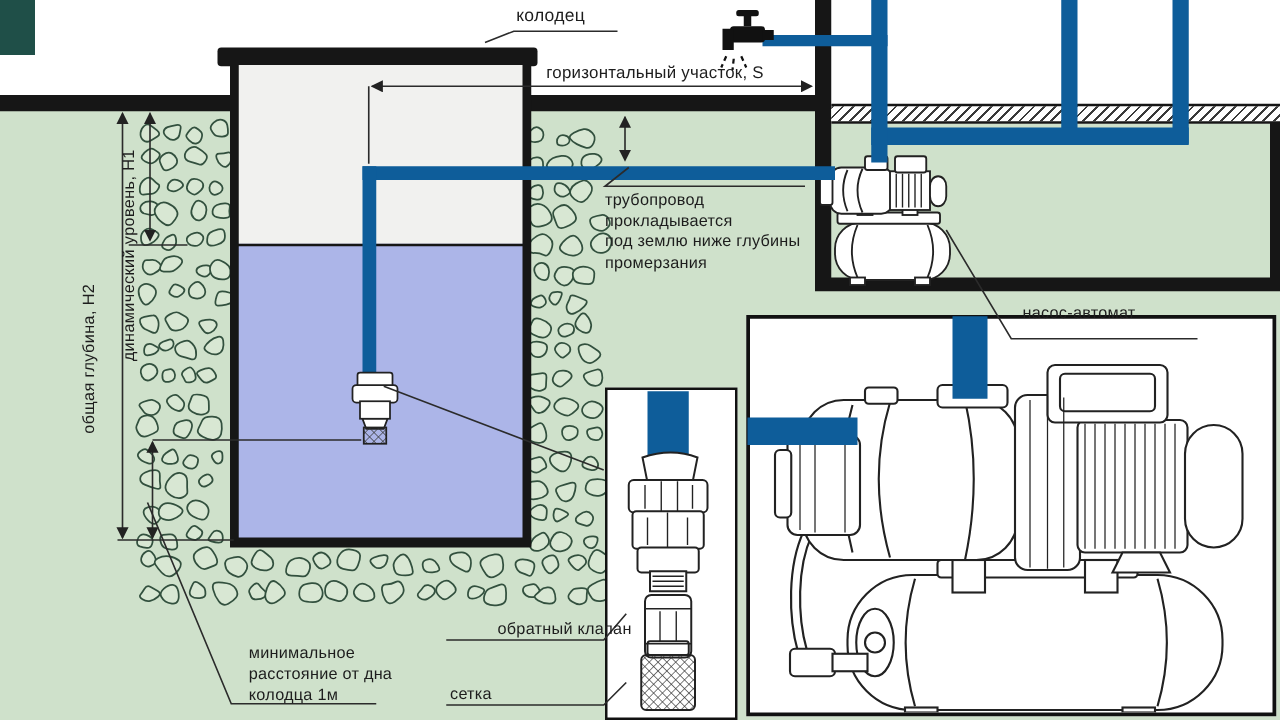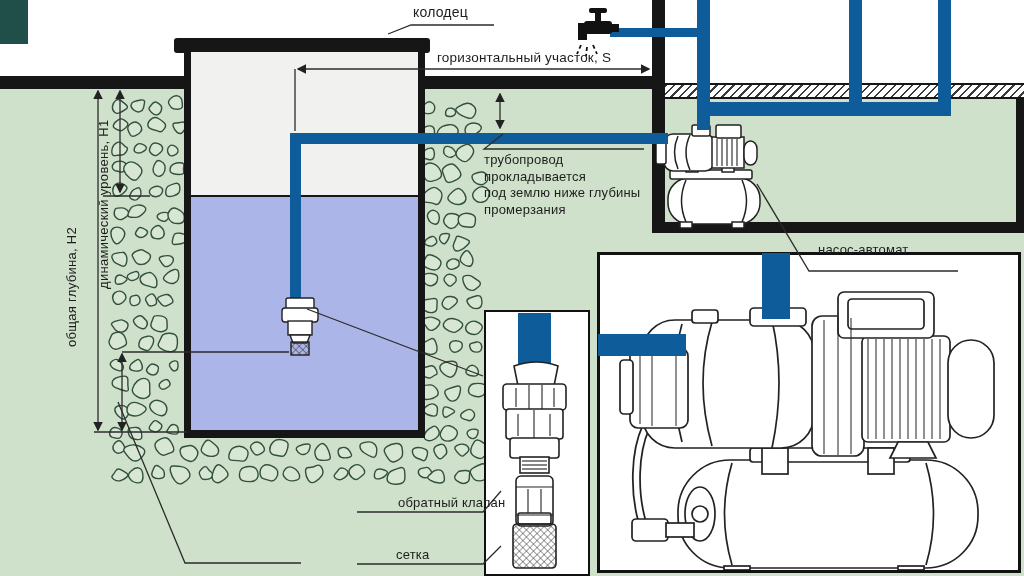--- a/index.html
+++ b/index.html
@@ -373,16 +373,19 @@
   </svg>
 
   <div class="lbl" style="left:413px;top:4px;font-size:14px;">колодец</div>
   <div class="lbl" style="left:437px;top:50px;font-size:13.5px;">горизонтальный участок, S</div>
   <div class="lbl" style="left:484px;top:152px;line-height:16.5px;">трубопровод
 прокладывается
 под землю ниже глубины
 промерзания</div>
   <div class="vlbl" style="left:62px;top:182px;height:210px;width:18px;">общая глубина, Н2</div>
   <div class="vlbl" style="left:94px;top:104px;height:200px;width:18px;">динамический уровень, Н1</div>
+  <div class="lbl" style="left:199px;top:513px;line-height:17px;">минимальное
+расстояние от дна
+колодца 1м</div>
   <div class="lbl" style="left:358px;top:495px;margin-left:40px;">обратный клапан</div>
-  <div class="lbl" style="left:360px;top:547px;margin-left:36px;">сетка</div>
+  <div class="lbl" style="left:360px;top:547px;">сетка</div>
   <div class="lbl" style="left:818px;top:242px;">насос-автомат</div>
 </div>
 
 </body></html>

